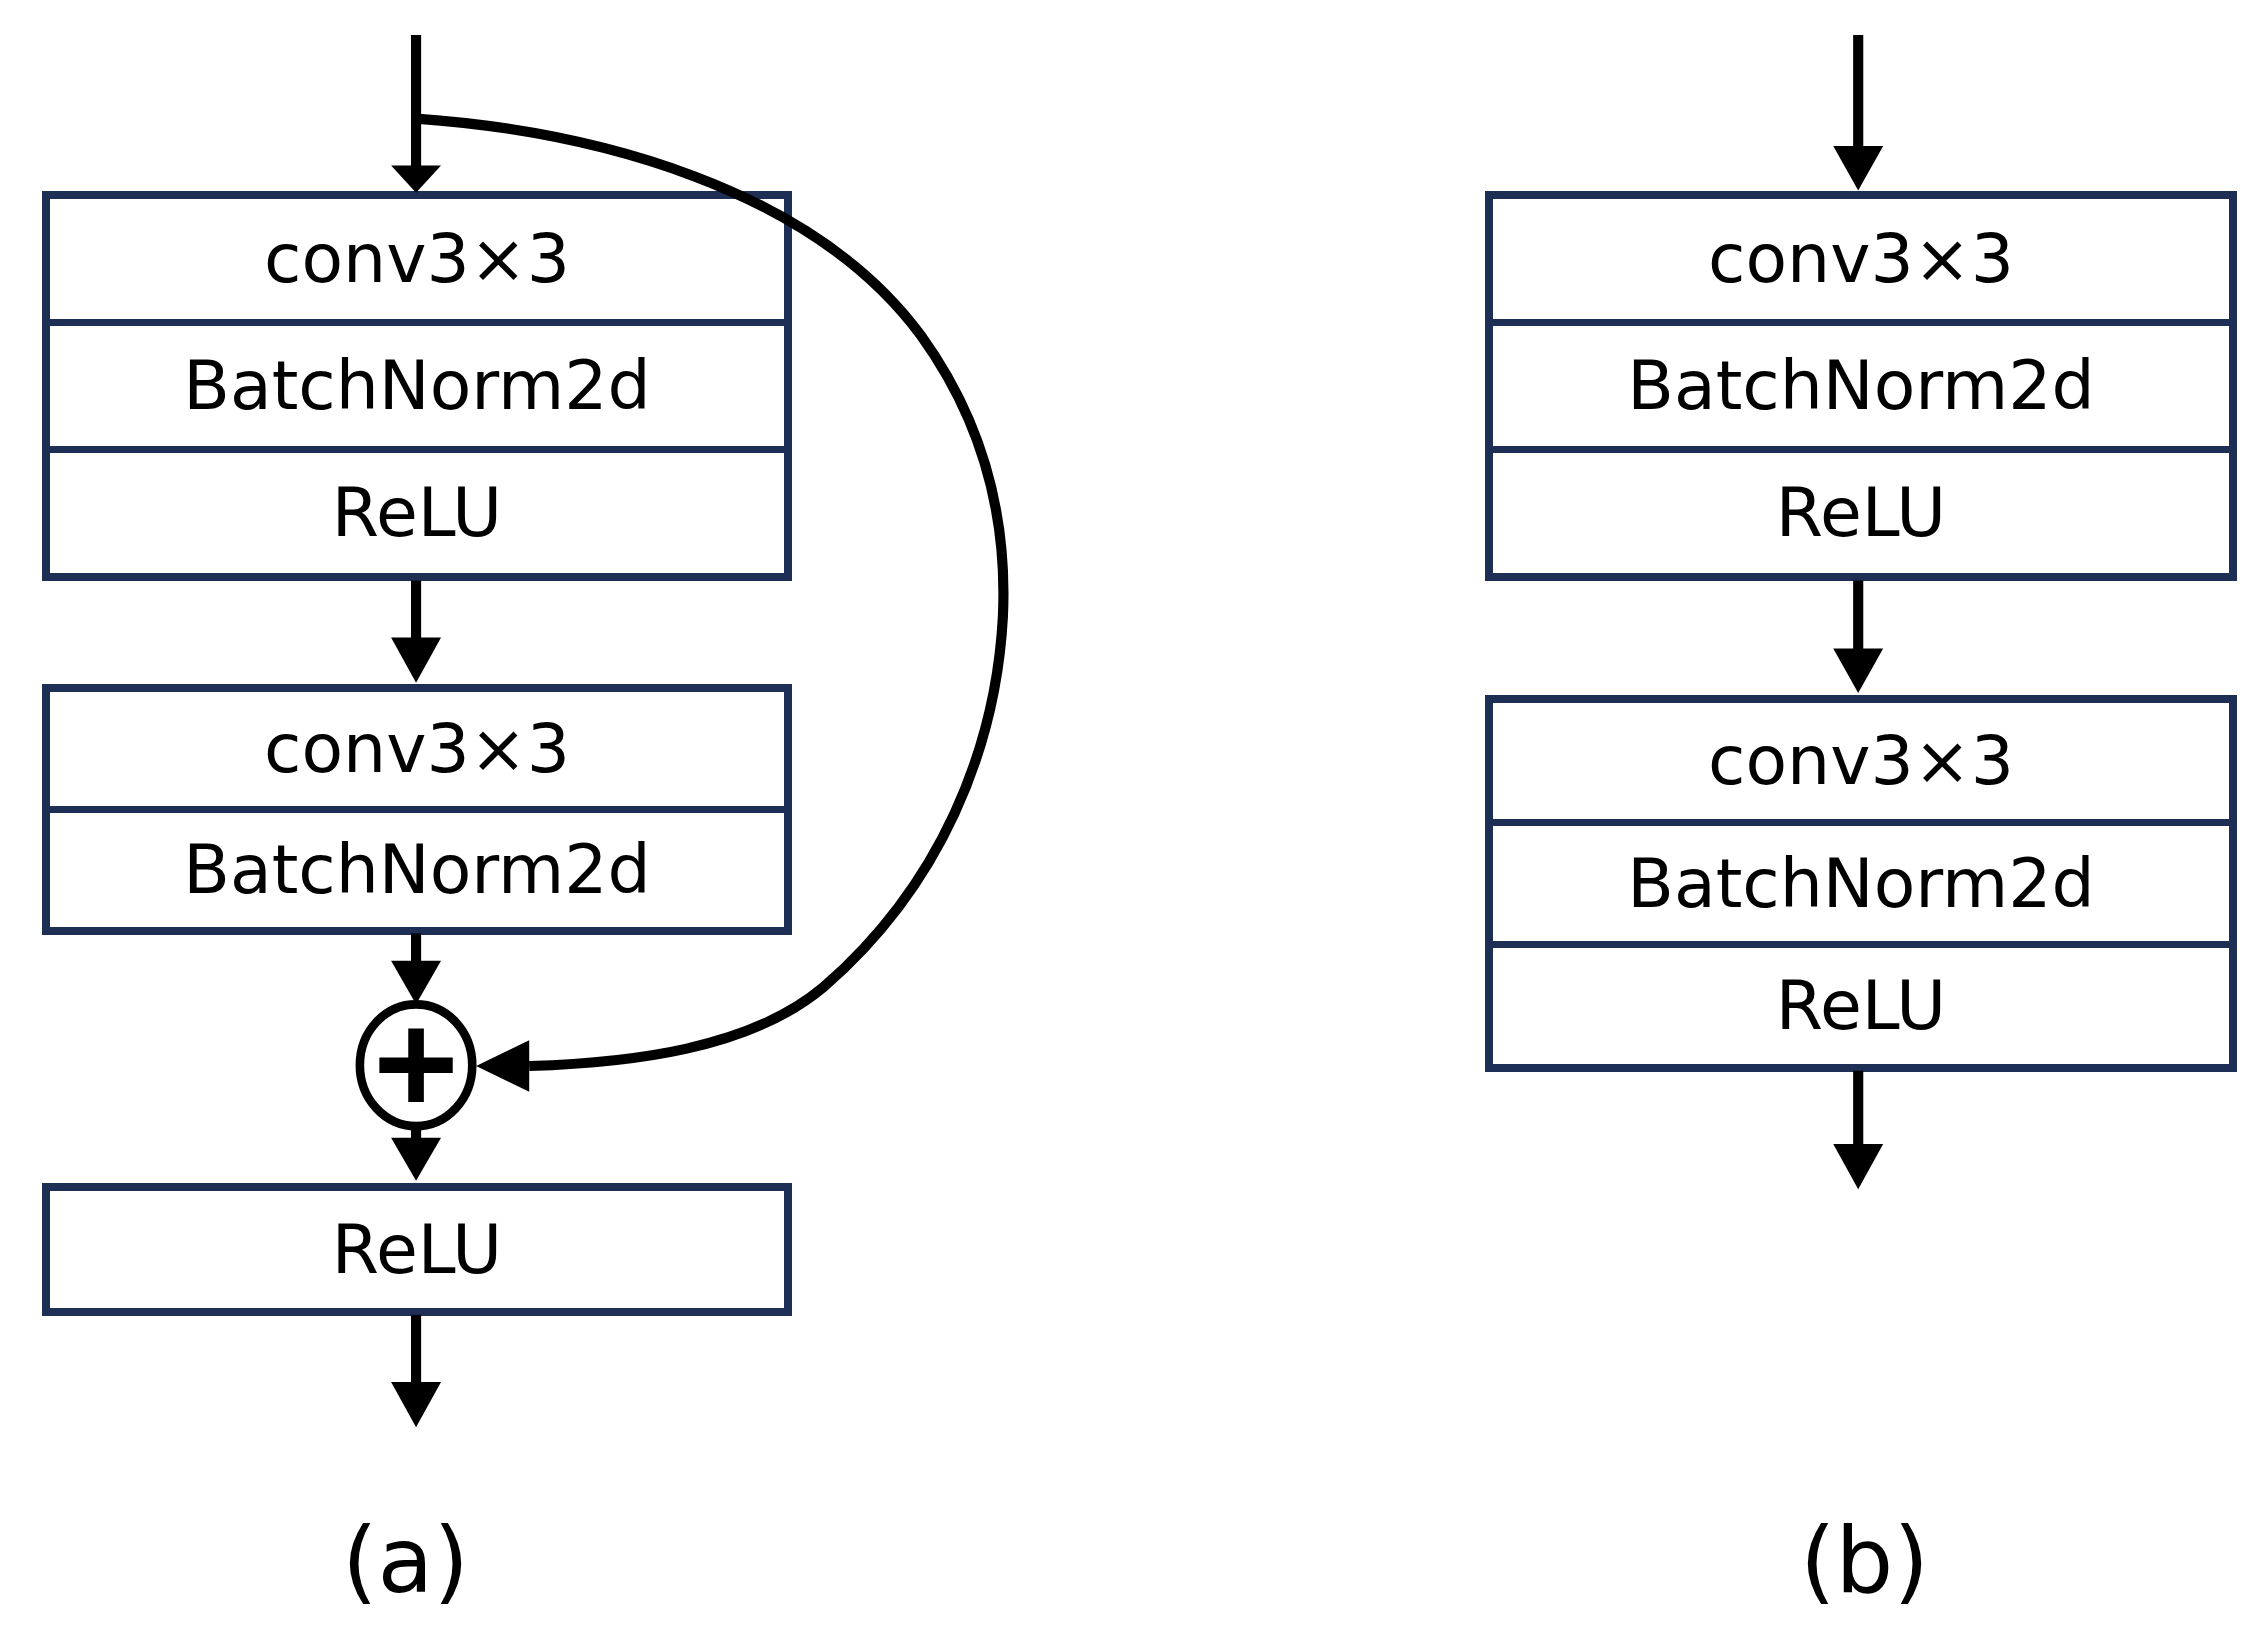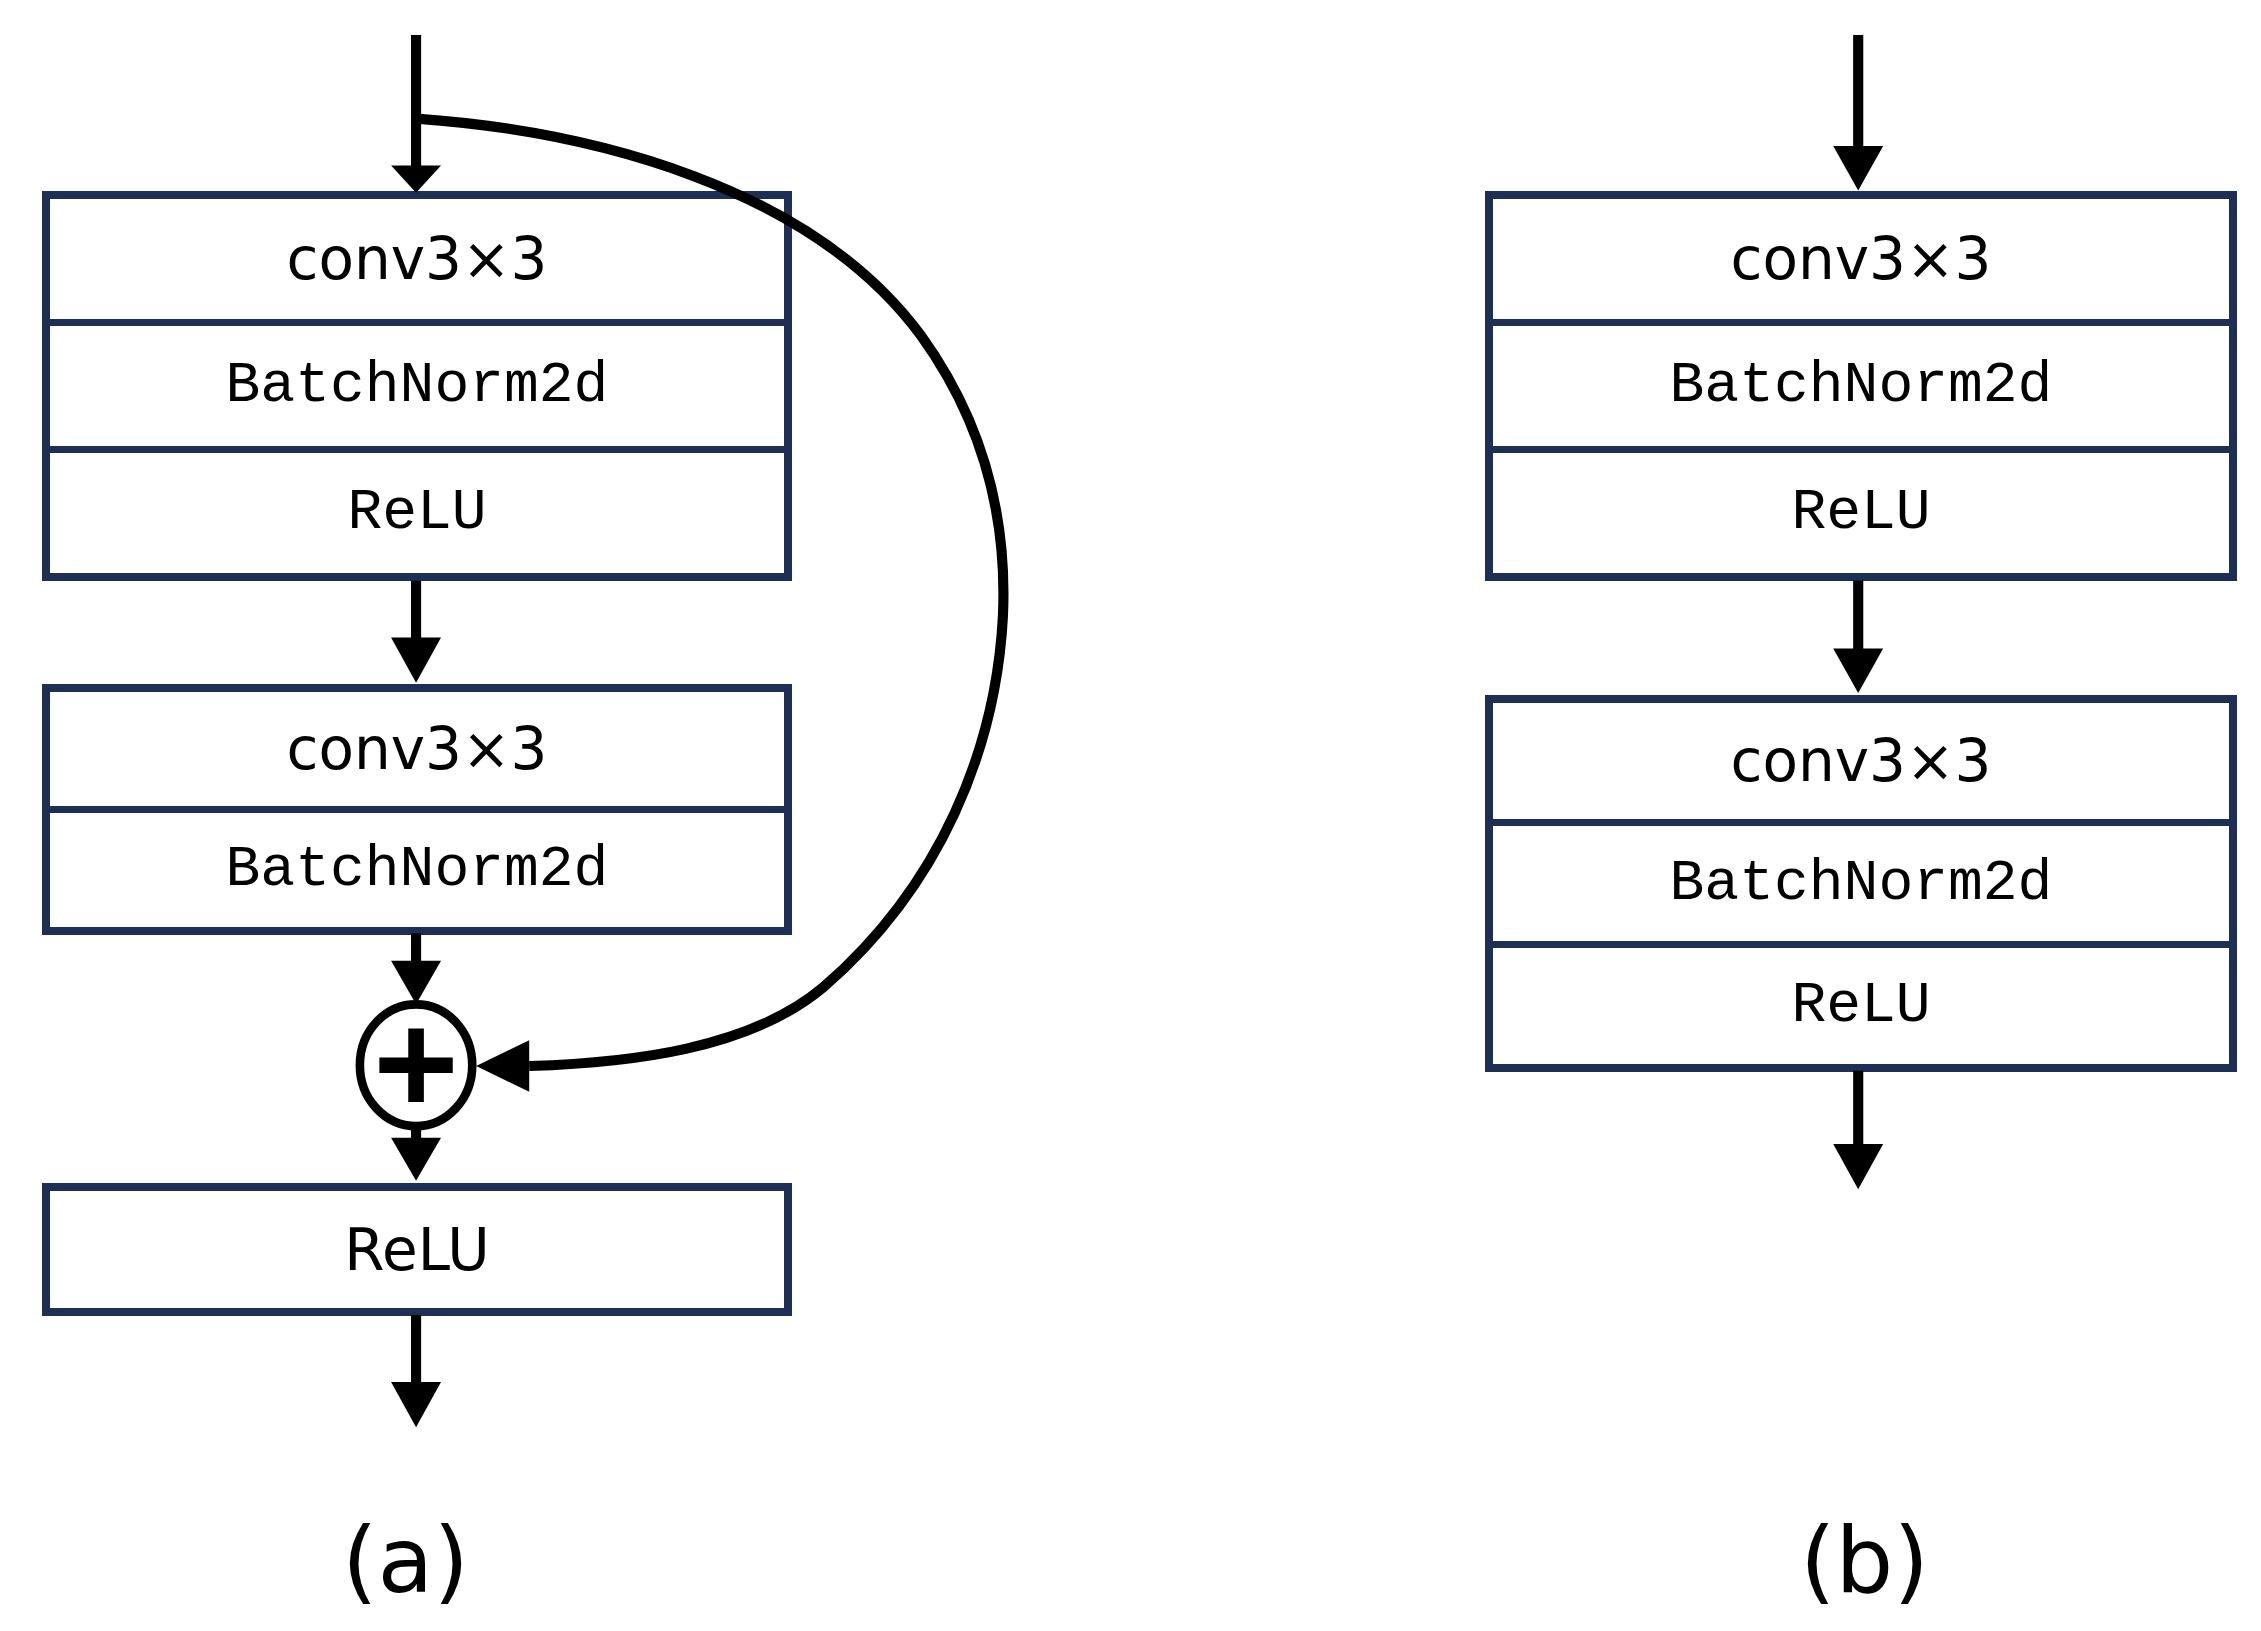--- a/index.html
+++ b/index.html
@@ -23,28 +23,27 @@
     border:8.6px solid var(--box-border);
     background:var(--background);
     display:flex;
     flex-direction:column;
   }
   .row{
     flex:1;
     display:flex;
     align-items:center;
     justify-content:center;
-    font-size:58px;
+    font-size:68px;
     color:var(--text);
     white-space:nowrap;
     line-height:1;
   }
   .row + .row{
     border-top:7.8px solid var(--box-border);
-    font-family:Liberation Mono, monospace;
   }
   .overlay{
     position:absolute;
     left:0;top:0;
     width:2261px;height:1631px;
     pointer-events:none;
   }
   .overlay .stroke{stroke:var(--line);stroke-width:13;fill:none;}
   .overlay .head{fill:var(--line);stroke:none;}
   .overlay .node{stroke:var(--line);stroke-width:11;fill:var(--background);}

